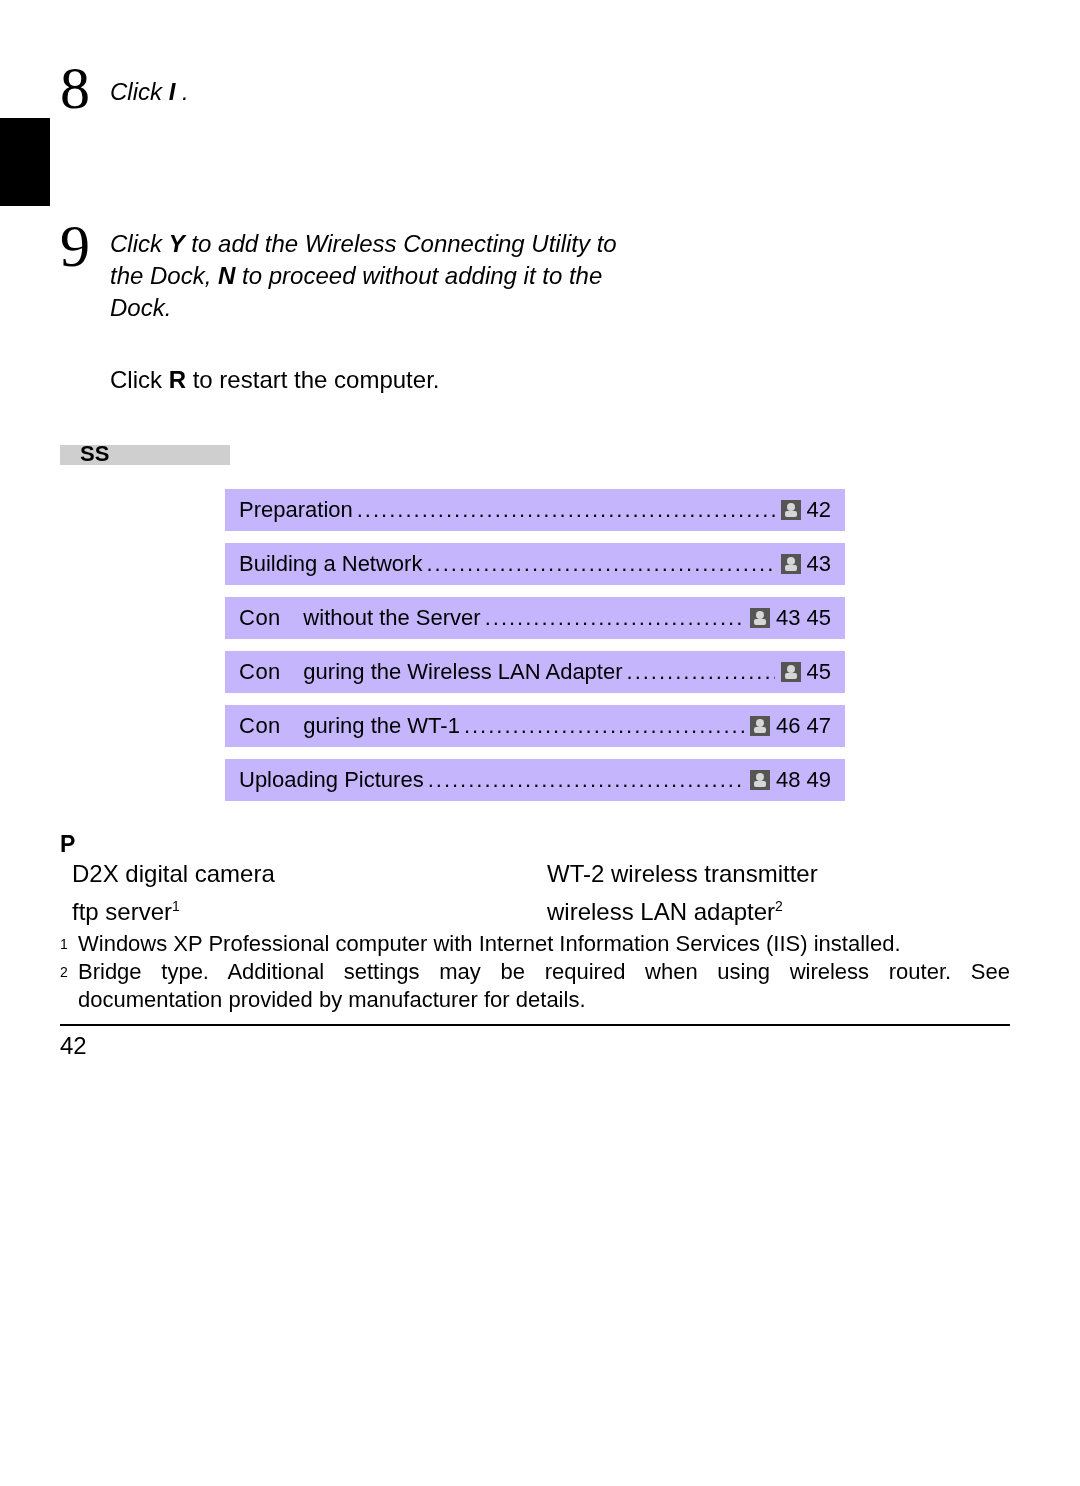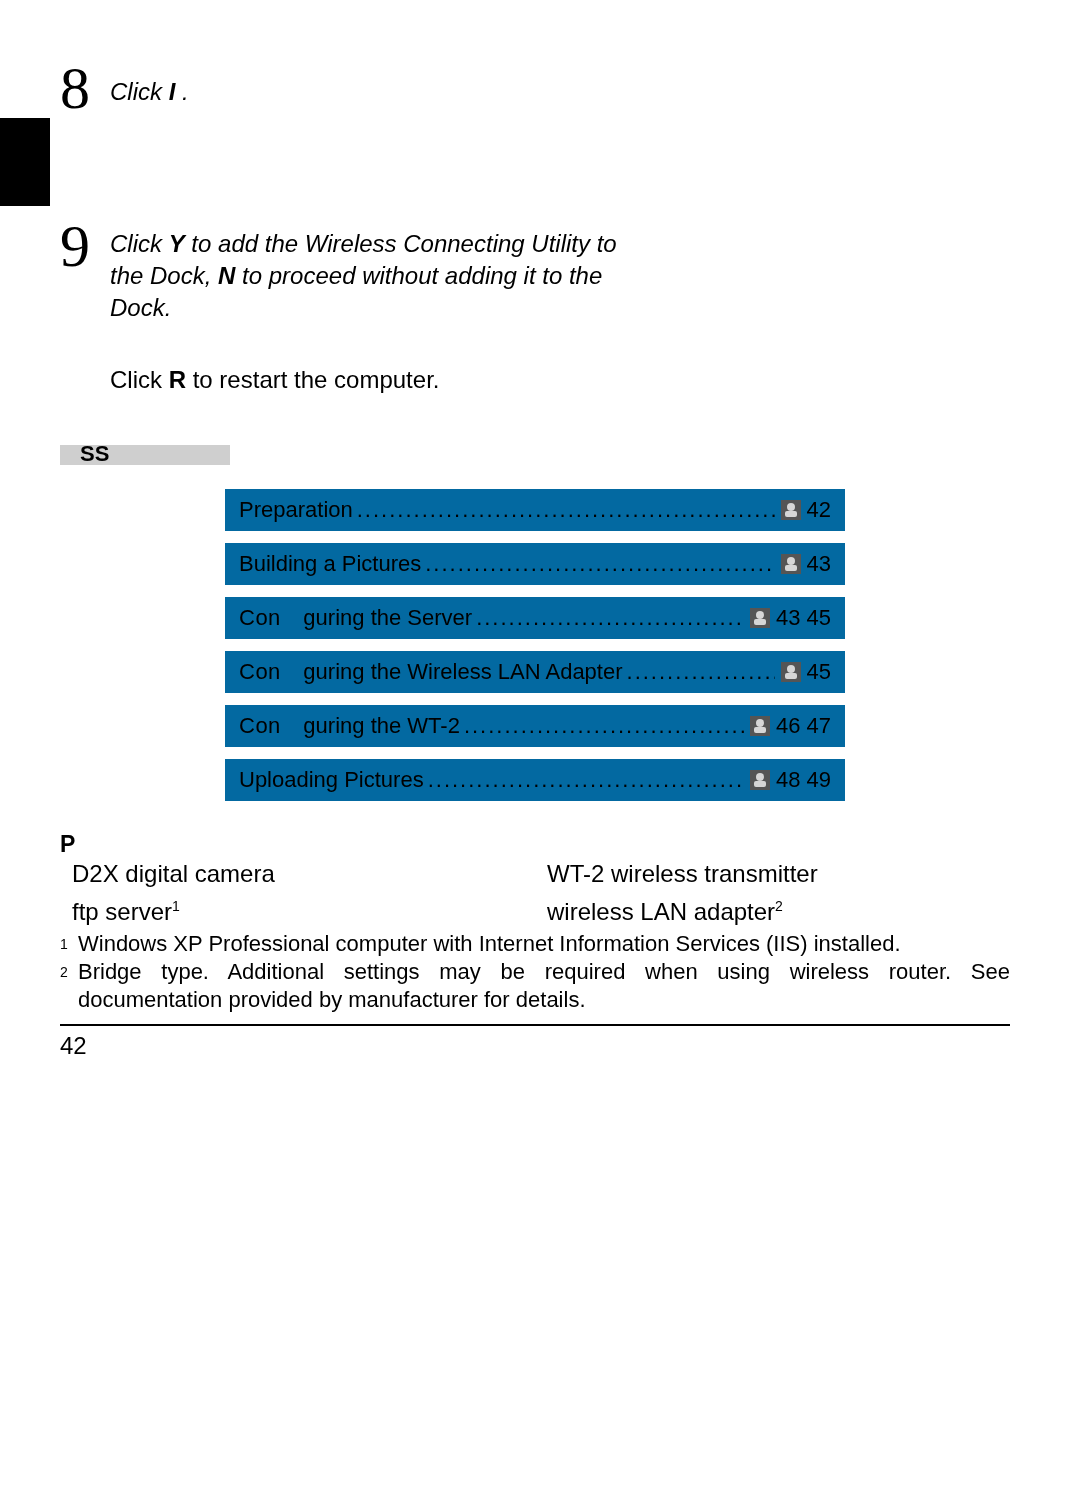--- a/index.html
+++ b/index.html
@@ -76,21 +76,21 @@
     line-height: 33px;
     text-align: justify;
     margin-top: 4px;
   }
 
   .toc {
     margin: 22px auto 30px auto;
     width: 620px;
   }
   .toc-row {
-    background: #0369a1;
+    background: #c4b5fd;
     padding: 8px 14px;
     margin-bottom: 12px;
     font-size: 22px;
     display: flex;
     align-items: center;
     white-space: nowrap;
     overflow: hidden;
   }
   .toc-label { flex: 0 0 auto; }
   .toc-confi { letter-spacing: 0.5px; }
@@ -184,34 +184,34 @@
         <span class="toc-icon">
           <svg viewBox="0 0 20 20" width="20" height="20">
             <rect x="0" y="0" width="20" height="20" fill="#555"></rect>
             <circle cx="10" cy="7" r="4" fill="#d6d6d6"></circle>
             <rect x="4" y="11" width="12" height="6" rx="2" fill="#d6d6d6"></rect>
           </svg>
         </span>
         <span class="toc-page">42</span>
       </div>
       <div class="toc-row">
-        <span class="toc-label">Building a Pictures</span>
+        <span class="toc-label">Building a Network</span>
         <span class="toc-dots">........................................................................................</span>
         <span class="toc-icon">
           <svg viewBox="0 0 20 20" width="20" height="20">
             <rect x="0" y="0" width="20" height="20" fill="#555"></rect>
             <circle cx="10" cy="7" r="4" fill="#d6d6d6"></circle>
             <rect x="4" y="11" width="12" height="6" rx="2" fill="#d6d6d6"></rect>
           </svg>
         </span>
         <span class="toc-page">43</span>
       </div>
       <div class="toc-row">
         <span class="toc-label toc-confi">Con </span>
-        <span class="toc-label">guring the Server </span>
+        <span class="toc-label">without the Server </span>
         <span class="toc-dots">........................................................................................</span>
         <span class="toc-icon">
           <svg viewBox="0 0 20 20" width="20" height="20">
             <rect x="0" y="0" width="20" height="20" fill="#555"></rect>
             <circle cx="10" cy="7" r="4" fill="#d6d6d6"></circle>
             <rect x="4" y="11" width="12" height="6" rx="2" fill="#d6d6d6"></rect>
           </svg>
         </span>
         <span class="toc-page">43 45</span>
       </div>
@@ -223,21 +223,21 @@
           <svg viewBox="0 0 20 20" width="20" height="20">
             <rect x="0" y="0" width="20" height="20" fill="#555"></rect>
             <circle cx="10" cy="7" r="4" fill="#d6d6d6"></circle>
             <rect x="4" y="11" width="12" height="6" rx="2" fill="#d6d6d6"></rect>
           </svg>
         </span>
         <span class="toc-page">45</span>
       </div>
       <div class="toc-row">
         <span class="toc-label toc-confi">Con </span>
-        <span class="toc-label">guring the WT-2</span>
+        <span class="toc-label">guring the WT-1</span>
         <span class="toc-dots">........................................................................................</span>
         <span class="toc-icon">
           <svg viewBox="0 0 20 20" width="20" height="20">
             <rect x="0" y="0" width="20" height="20" fill="#555"></rect>
             <circle cx="10" cy="7" r="4" fill="#d6d6d6"></circle>
             <rect x="4" y="11" width="12" height="6" rx="2" fill="#d6d6d6"></rect>
           </svg>
         </span>
         <span class="toc-page">46 47</span>
       </div>

